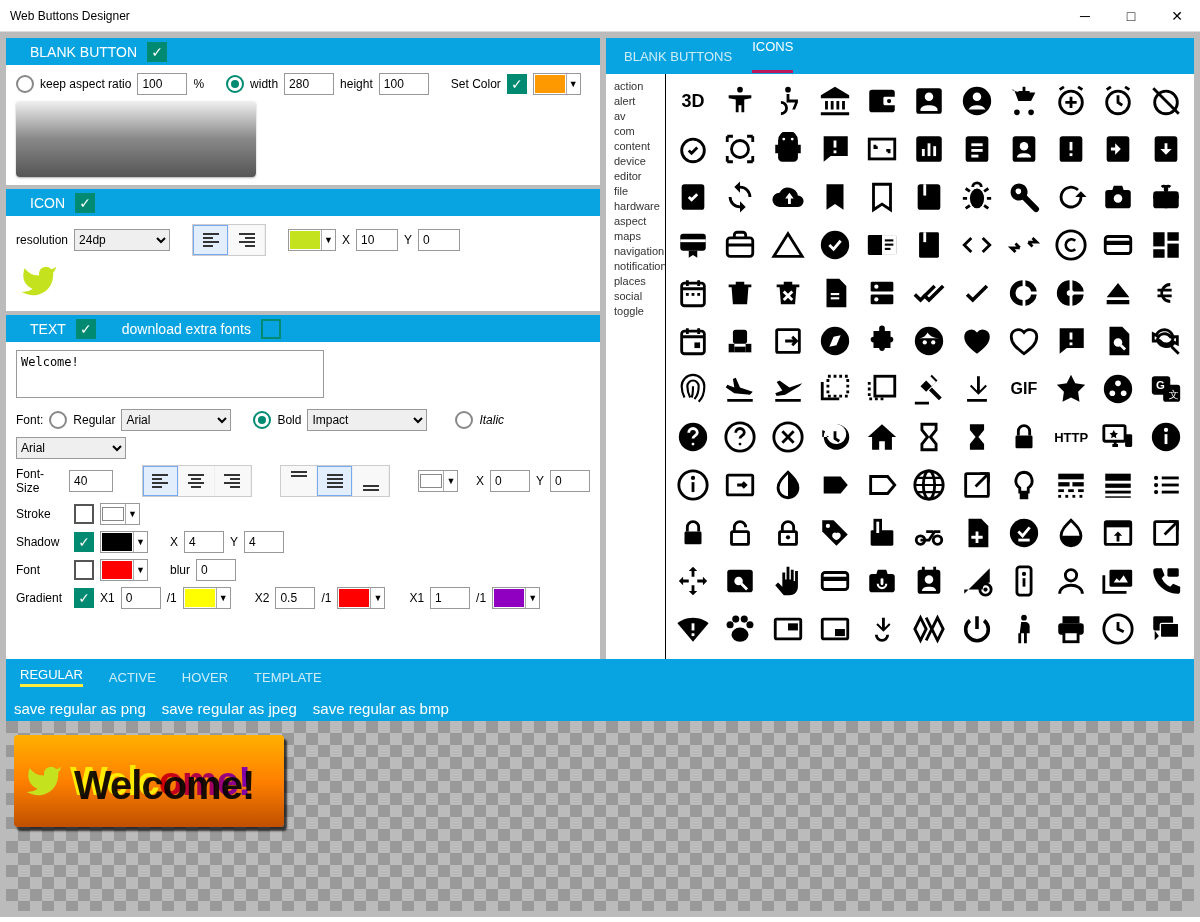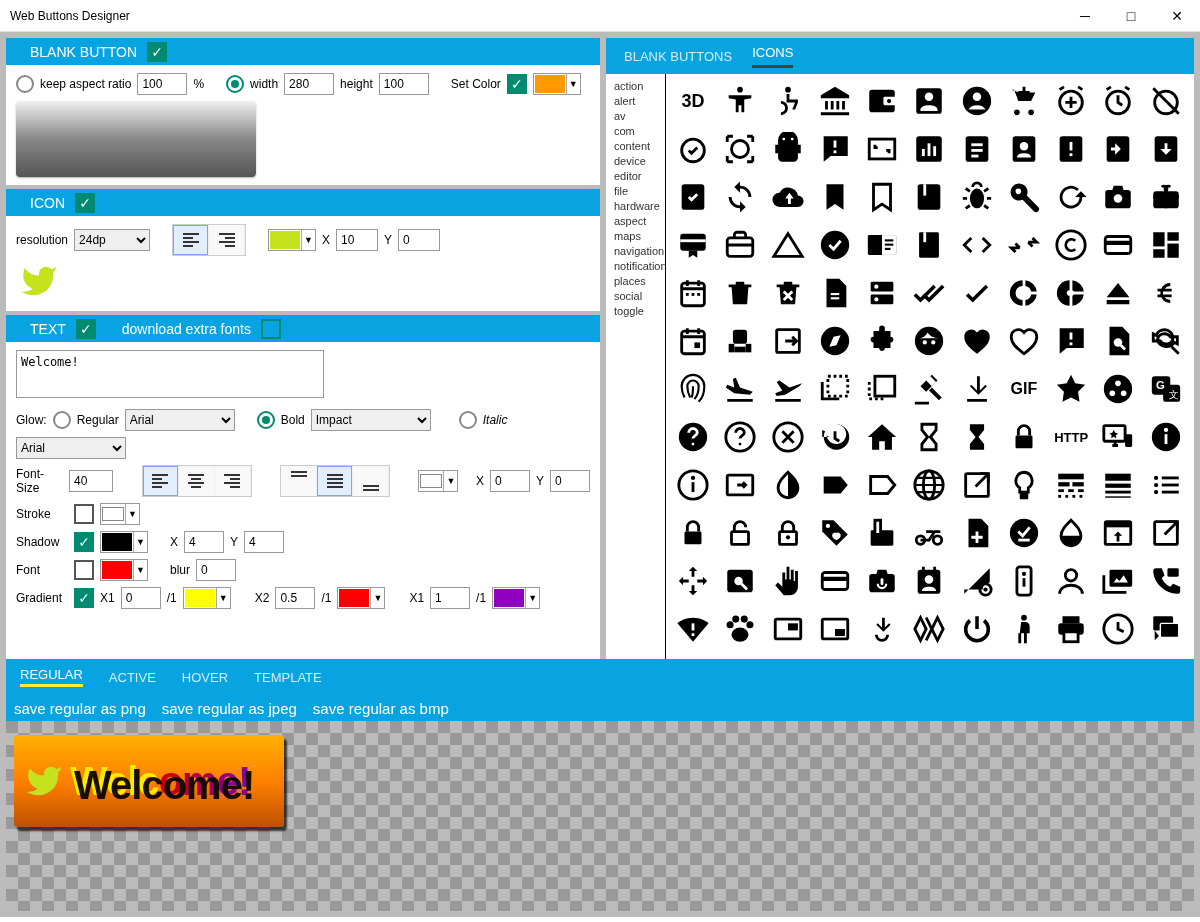--- a/index.html
+++ b/index.html
@@ -30,21 +30,21 @@
 .align-btn { width: 36px; display: flex; align-items: center; justify-content: center; border-right: 1px solid #eee; }
 .align-btn.sel { background: #e3eefd; box-shadow: inset 0 0 0 1px #77a9f0; }
 .lines { display: flex; flex-direction: column; gap: 2px; }
 .lines span { width: 16px; height: 2px; background: #333; }
 .icon-panel .twitter { width: 46px; height: 38px; color: #c4e21e; }
 textarea { width: 308px; height: 48px; border: 1px solid #999; font-family: monospace; font-size: 12px; padding: 4px; resize: none; }
 .lbl { font-size: 12px; }
 .italic { font-style: italic; }
 .right { flex: 1; background: #fff; display: flex; flex-direction: column; }
 .tabs { background: #08a4e2; height: 36px; display: flex; align-items: center; gap: 20px; padding: 0 12px; color: #fff; font-size: 13px; }
-.tabs .tab.active { border-bottom: 3px solid #404040; padding-bottom: 5px; }
+.tabs .tab.active { border-bottom: 3px solid #be185d; padding-bottom: 16px; }
 .tabs .tab.inactive { opacity: .8; margin-left: 6px; }
 .right-body { flex: 1; display: flex; overflow: hidden; border-radius: 16px; }
 .cat-list { width: 60px; padding: 6px 2px 6px 8px; display: flex; flex-direction: column; gap: 3px; overflow: hidden; border-right: 1px solid #000; }
 .cat-list div { font-size: 11px; color: #333; cursor: default; white-space: nowrap; text-overflow: clip; }
 .icon-grid { flex: 1; padding: 8px; display: grid; grid-template-columns: repeat(11, 1fr); gap: 10px 8px; overflow: hidden; align-content: start; }
 .icon-grid .ic { width: 38px; height: 38px; display: flex; align-items: center; justify-content: center; font-size: 30px; color: #000; }
 .icon-grid .ic svg { width: 34px; height: 34px; fill: #000; }
 .bottom { height: 258px; background: #bbb; padding: 0 6px 6px 6px; display: flex; flex-direction: column; }
 .btabs { background: #08a4e2; height: 36px; display: flex; align-items: center; gap: 26px; padding: 0 14px; color: #fff; font-size: 13px; }
 .btabs .bt.active { border-bottom: 3px solid #ffeb3b; padding-bottom: 2px; }
@@ -100,21 +100,21 @@
     </div>
 
     <div class="panel icon-panel">
       <div class="panel-hdr">
         <span>ICON</span>
         <span class="chk">✓</span>
       </div>
       <div class="panel-body">
         <div class="row">
           <span class="lbl">resolution</span>
-          <select style="width:76px"><option>24dp</option></select>
+          <select style="width:96px"><option>24dp</option></select>
           <span style="width:10px"></span>
           <div class="align-grp">
             <div class="align-btn sel">
                 <div class="lines">
                   <span></span>
                   <span style="width:10px"></span>
                   <span></span>
                   <span style="width:10px"></span>
                 </div>
               </div>
@@ -147,21 +147,21 @@
       <div class="panel-hdr">
         <span>TEXT</span>
         <span class="chk">✓</span>
         <span style="width:6px"></span>
         <span>download extra fonts</span>
         <span class="chk-empty"></span>
       </div>
       <div class="panel-body">
         <textarea style="">Welcome!</textarea>
         <div class="row" style="margin-top:8px">
-          <span class="lbl">Glow:</span>
+          <span class="lbl">Font:</span>
           <span class="radio"></span>
           <span class="lbl">Regular</span>
           <select style="width:110px"><option>Arial</option></select>
           <span style="width:10px"></span>
           <span class="radio sel"></span>
           <span class="lbl" style="font-weight:normal">Bold</span>
           <select style="width:120px"><option>Impact</option></select>
           <span style="width:16px"></span>
           <span class="radio"></span>
           <span class="lbl italic">Italic</span>

